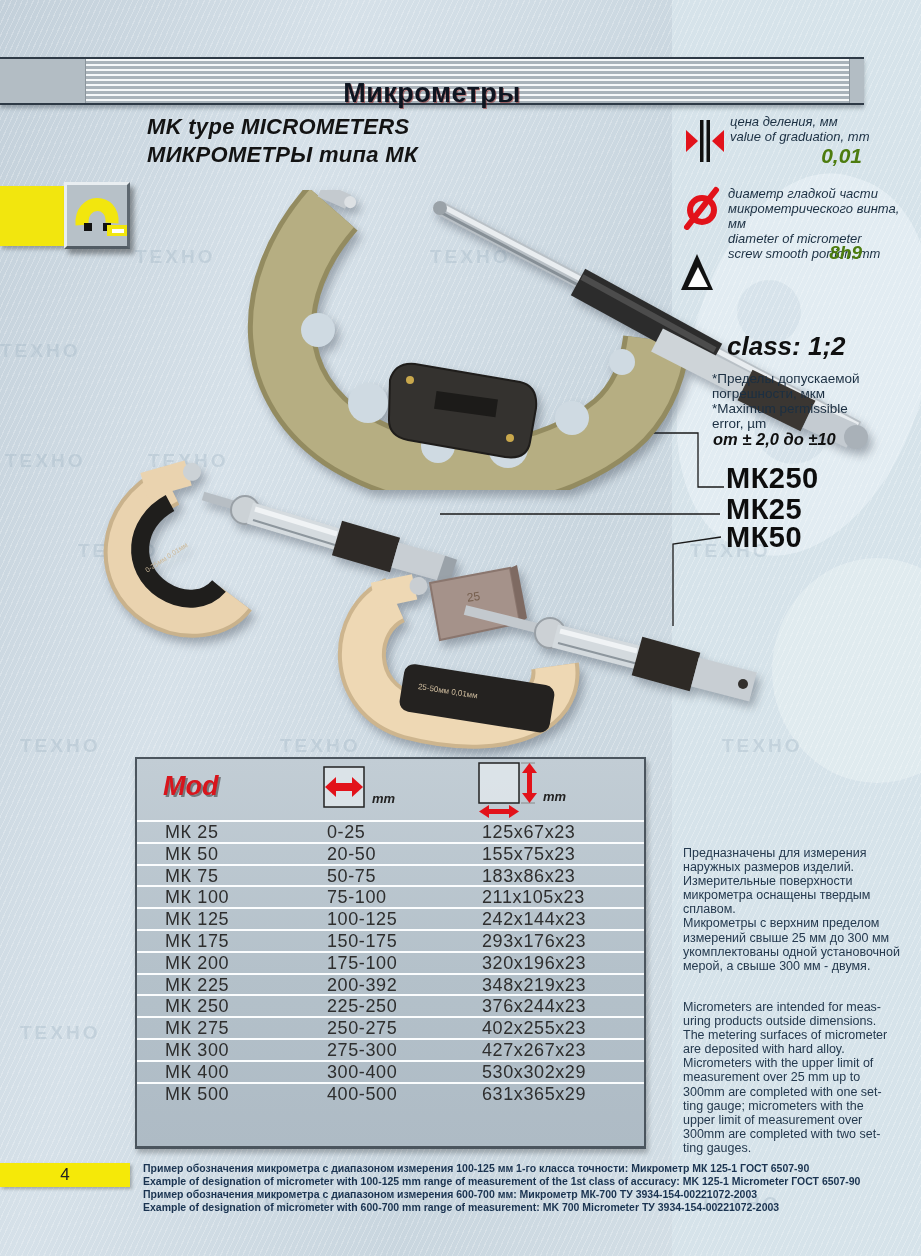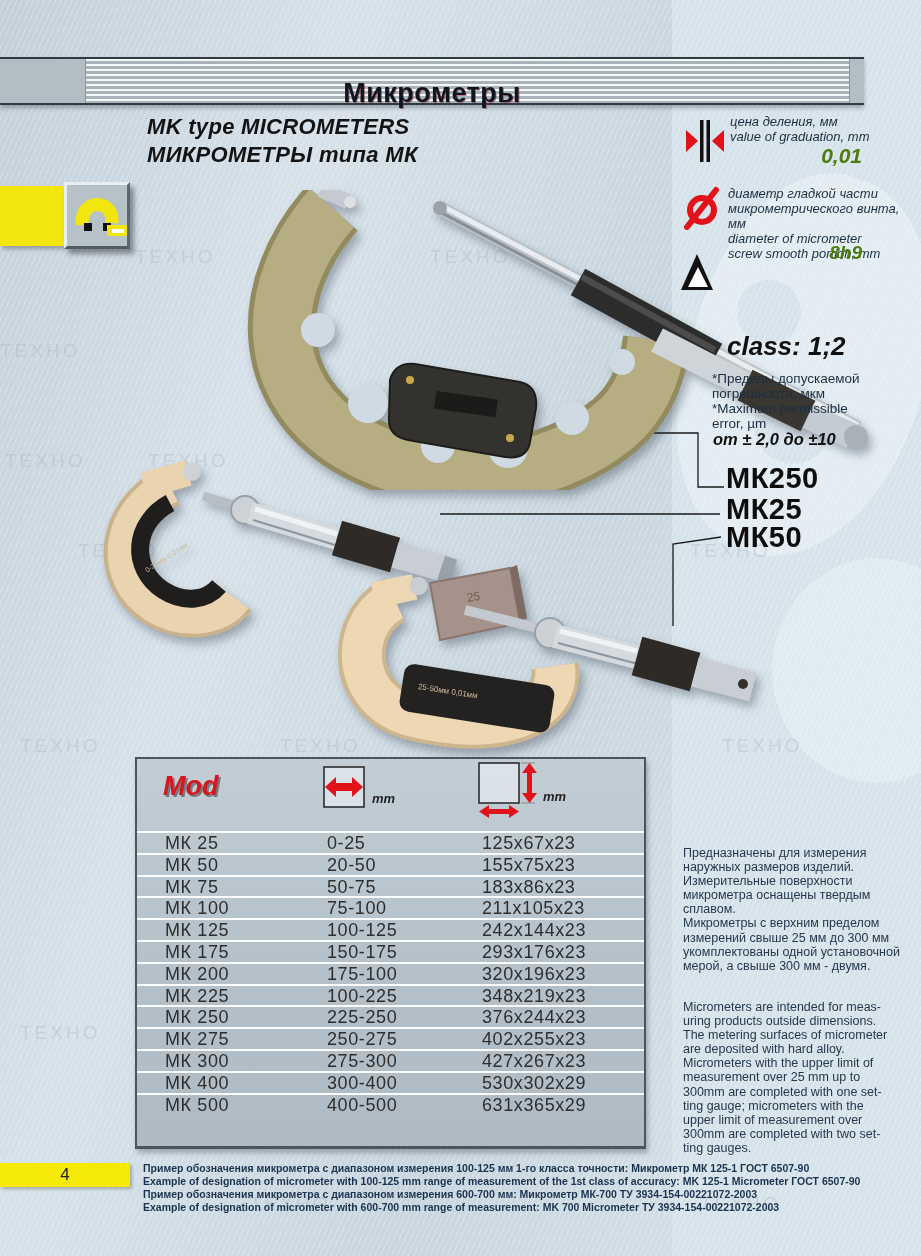--- a/index.html
+++ b/index.html
@@ -9,21 +9,21 @@
   .abs{position:absolute;}
   .texture{left:0;top:0;width:921px;height:1256px;
        background:repeating-linear-gradient(115deg,rgba(255,255,255,.45) 0 1px,rgba(255,255,255,0) 1px 5px);
        opacity:.55;pointer-events:none;}
   .right-panel{left:672px;top:0;width:249px;height:1256px;background:#d6e3ea;}
   .swoosh1{left:688px;top:172px;width:238px;height:388px;background:#eaf2f6;opacity:.6;
        border-radius:45% 55% 50% 50%;transform:rotate(18deg);}
   .swoosh2{left:772px;top:558px;width:210px;height:225px;background:#eef4f7;opacity:.45;border-radius:50%;}
   .hole1{left:737px;top:280px;width:64px;height:64px;background:#d6e3ea;border-radius:50%;opacity:.95;}
   .hole2{left:754px;top:386px;width:78px;height:78px;background:#d6e3ea;border-radius:50%;opacity:.95;}
-  .wm{position:absolute;font-weight:normal;font-size:19px;letter-spacing:3px;color:#9db2c1;opacity:.33;pointer-events:none;}
+  .wm{position:absolute;font-weight:bold;font-size:19px;letter-spacing:3px;color:#9db2c1;opacity:.33;pointer-events:none;}
   .header-bar{left:0;top:57px;width:864px;height:44px;background:#b3bdc4;
        border-top:2px solid #2e3a46;border-bottom:2px solid #2e3a46;
        box-shadow:0 3px 4px rgba(20,30,40,.3);}
   .header-stripes{position:absolute;left:85px;right:14px;top:0;bottom:0;
        background:repeating-linear-gradient(180deg,#f5f8f9 0px,#f5f8f9 2px,#a9b3ba 2px,#a9b3ba 5px);
        border-left:1px solid #8b959c;border-right:1px solid #8b959c;}
   .bar-title{position:absolute;left:0;right:0;top:7px;text-align:center;
        font-size:27px;font-weight:bold;color:#0e1520;letter-spacing:.5px;
        text-shadow:1px 1px 0 rgba(140,30,30,.55);margin-top:12px;}
   .subtitle{left:147px;top:113px;font-size:22px;font-weight:bold;font-style:italic;
@@ -38,21 +38,21 @@
   .side-value{font-size:20px;font-weight:bold;font-style:italic;color:#4d7c0f;text-align:right;width:122px;}
   .pre{white-space:pre-line;}
   .class-line{left:727px;top:331px;font-size:26px;font-weight:bold;font-style:italic;color:#101010;}
   .err-label{left:712px;top:371px;font-size:13.5px;color:#1b2f42;line-height:15px;}
   .err-value{left:713px;top:430px;font-size:16.5px;font-weight:bold;font-style:italic;color:#101010;}
   .mk-label{left:726px;font-size:29px;font-weight:bold;color:#0d0d0d;letter-spacing:.5px;}
   .table{left:135px;top:757px;width:511px;height:392px;box-sizing:border-box;
        border:2px solid #4b555e;border-bottom-width:3px;
        background:linear-gradient(180deg,#c2cdd5 0%,#b4c1ca 55%,#aebbc5 100%);
        box-shadow:2px 4px 5px rgba(0,0,0,.25);}
-  .thead{position:relative;height:72px;}
+  .thead{position:relative;height:61px;}
   .mod-h{position:absolute;left:26px;top:12px;font-size:27px;font-weight:bold;font-style:italic;
        color:#d8151c;text-shadow:2px 2px 0 rgba(55,55,55,.55);}
   .trow{position:relative;box-sizing:border-box;height:21.8px;border-top:2px solid #fbfdfe;}
   .trow span{position:absolute;top:0px;font-size:18px;color:#2e2e2e;letter-spacing:.6px;}
   .c1{left:28px;} .c2{left:190px;} .c3{left:345px;}
   .para{width:236px;font-size:12.5px;line-height:14.1px;color:#24394e;}
   .page-bar{left:0;top:1163px;width:130px;height:24px;background:#f5e908;
        text-align:center;font-size:17px;color:#222;line-height:24px;
        box-shadow:2px 2px 3px rgba(0,0,0,.25);}
   .footer-text{left:143px;top:1162px;width:775px;font-size:10.5px;font-weight:bold;
@@ -280,21 +280,21 @@
       <span class="c2">150-175</span>
       <span class="c3">293х176х23</span>
     </div>
   <div class="trow">
       <span class="c1">МК 200</span>
       <span class="c2">175-100</span>
       <span class="c3">320х196х23</span>
     </div>
   <div class="trow">
       <span class="c1">МК 225</span>
-      <span class="c2">100-225</span>
+      <span class="c2">200-392</span>
       <span class="c3">348х219х23</span>
     </div>
   <div class="trow">
       <span class="c1">МК 250</span>
       <span class="c2">225-250</span>
       <span class="c3">376х244х23</span>
     </div>
   <div class="trow">
       <span class="c1">МК 275</span>
       <span class="c2">250-275</span>

